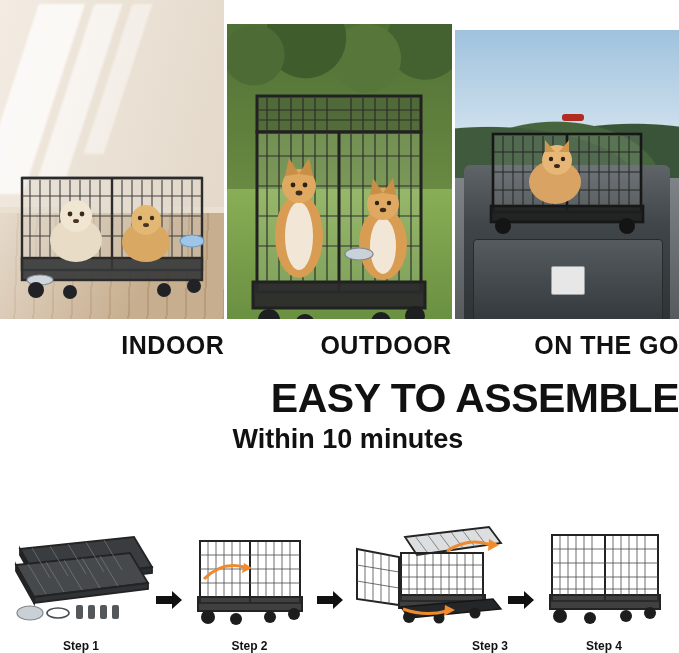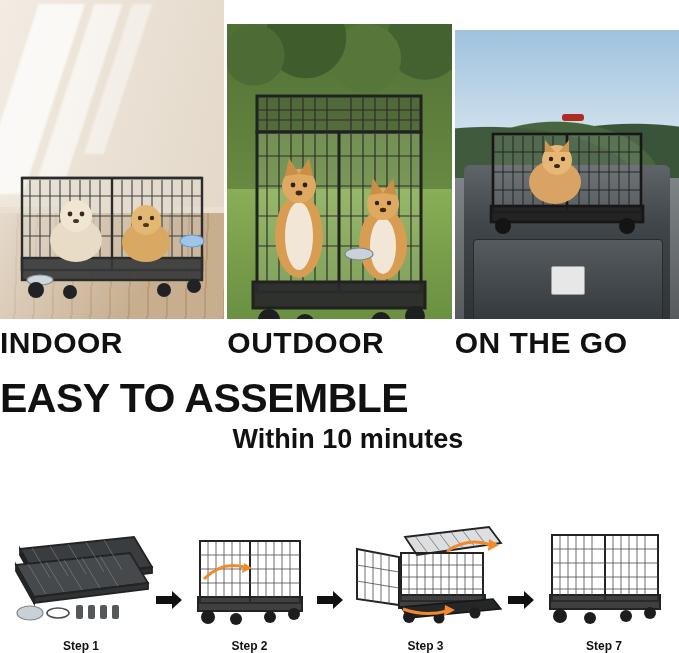--- a/index.html
+++ b/index.html
@@ -3,22 +3,22 @@
 <meta charset="utf-8">
 <style>
   html,body{margin:0;padding:0;background:#fff;}
   body{width:679px;height:653px;font-family:"Liberation Sans",sans-serif;overflow:hidden;}
   .page{position:relative;width:679px;height:653px;background:#fff;}
 
   
   .top-row{position:relative;display:flex;width:679px;height:367px;gap:3px;background:#fff;}
   .panel{position:relative;overflow:hidden;flex:1 1 0;}
   .panel-caption{
-    position:absolute;left:0;right:0;bottom:7px;text-align:left;
-    font-weight:bold;font-size:30px;letter-spacing:.5px;color:#111;
+    position:absolute;left:0;right:0;bottom:7px;text-align:right;
+    font-weight:bold;font-size:25px;letter-spacing:.5px;color:#111;
     text-shadow:0 0 6px #fff,0 0 10px #fff,1px 1px 0 #fff,-1px -1px 0 #fff;
   }
   .caption-band{
     position:absolute;left:0;right:0;bottom:0;height:48px;background:#fff;
   }
 
   
   .indoor{background:linear-gradient(#efe7dd 0%,#e7ddd1 55%,#cbb79d 56%,#b9a084 100%);}
   .wall{position:absolute;left:0;top:0;width:100%;height:58%;
         background:linear-gradient(105deg,#f3ece3 0%,#ece3d7 40%,#e3d8c9 100%);}
@@ -56,21 +56,21 @@
     background:linear-gradient(#555b5f,#30363a);border-radius:4px;border:1px solid #262b2e;}
   .plate{position:absolute;left:43%;top:70%;width:14%;height:8%;background:#e7e7e7;border-radius:2px;border:1px solid #9aa0a3;}
   .bumper{position:absolute;left:6%;top:86%;width:88%;height:8%;background:linear-gradient(#9aa1a6,#5a6065);border-radius:3px;}
 
   
   .cage-svg{position:absolute;}
 
   
   .headline-wrap{position:relative;width:679px;height:130px;background:#fff;}
   .headline{
-    position:absolute;left:0;right:0;top:8px;text-align:left;
+    position:absolute;left:0;right:0;top:8px;text-align:right;
     font-size:41px;font-weight:bold;letter-spacing:-0.5px;color:#111;
   }
   .subheadline{
     position:absolute;left:0;right:0;top:57px;text-align:center;
     font-size:27px;font-weight:bold;color:#111;padding-left:17px;
   }
 
   
   .steps{position:relative;width:679px;height:156px;background:#fff;display:flex;align-items:flex-end;}
   .step{position:relative;flex:0 0 auto;text-align:center;}
@@ -362,21 +362,21 @@
       </svg>
       <div class="step-label">Step 2</div>
     </div>
 
     <div class="arrow">
       <svg width="26" height="18" viewBox="0 0 26 18">
           <polygon points="0,5 16,5 16,0 26,9 16,18 16,13 0,13" fill="#111"></polygon>
         </svg>
     </div>
 
-    <div class="step" style="width:165px;">
+    <div class="step" style="width:165px;text-align:right;">
       <svg width="165" height="112" viewBox="0 0 165 112">
 
         <g stroke="#232323" fill="none" stroke-width="1.8">
           <polygon points="62,16 146,6 158,22 74,34" fill="#9aa0a4" fill-opacity="0.35"></polygon>
         </g>
         <g stroke="#5c6064" stroke-width="0.7">
           <line x1="72" y1="15" x2="84" y2="31"></line>
             <line x1="84" y1="13" x2="96" y2="29"></line>
           <line x1="96" y1="12" x2="108" y2="28"></line>
             <line x1="108" y1="11" x2="120" y2="27"></line>
@@ -458,17 +458,17 @@
           <line x1="18" y1="56" x2="124" y2="56"></line>
             <line x1="18" y1="68" x2="124" y2="68"></line>
         </g>
         <g fill="#1d1d1d">
           <circle cx="26" cy="95" r="7"></circle>
             <circle cx="56" cy="97" r="6"></circle>
           <circle cx="92" cy="95" r="6"></circle>
             <circle cx="116" cy="92" r="6"></circle>
         </g>
       </svg>
-      <div class="step-label">Step 7</div>
+      <div class="step-label">Step 4</div>
     </div>
 
   </div>
 </div>
 
 </body></html>

